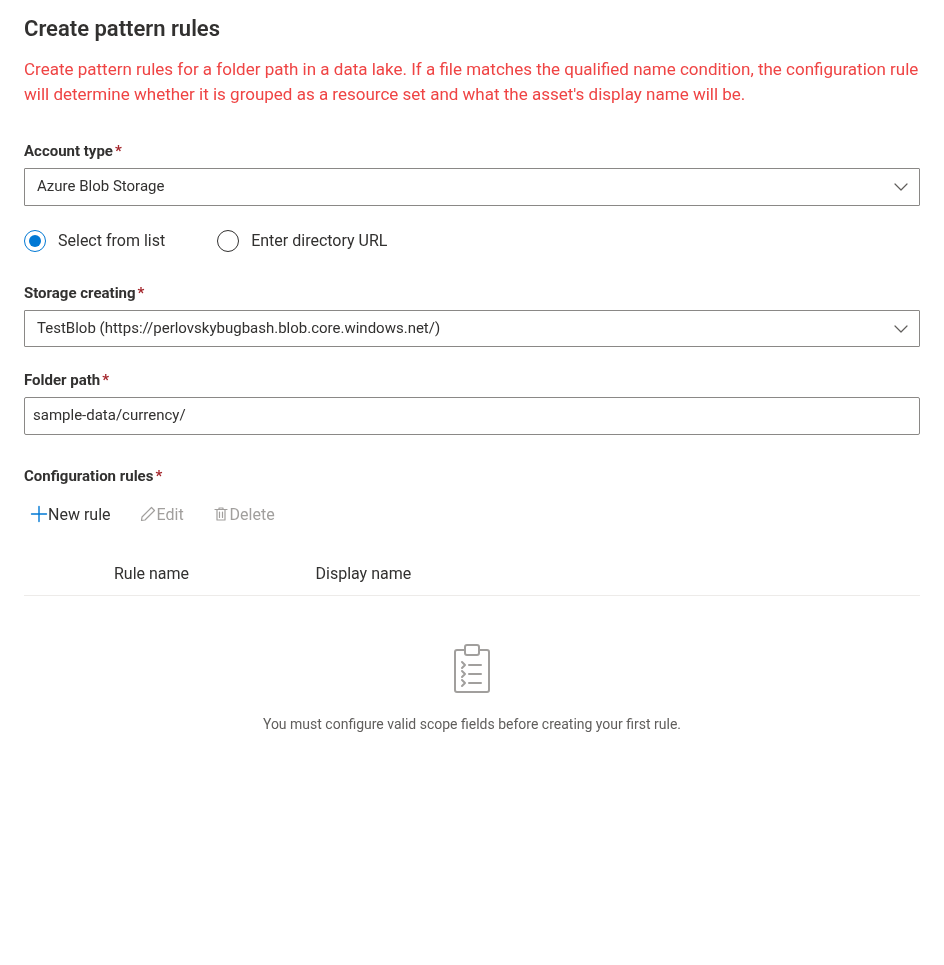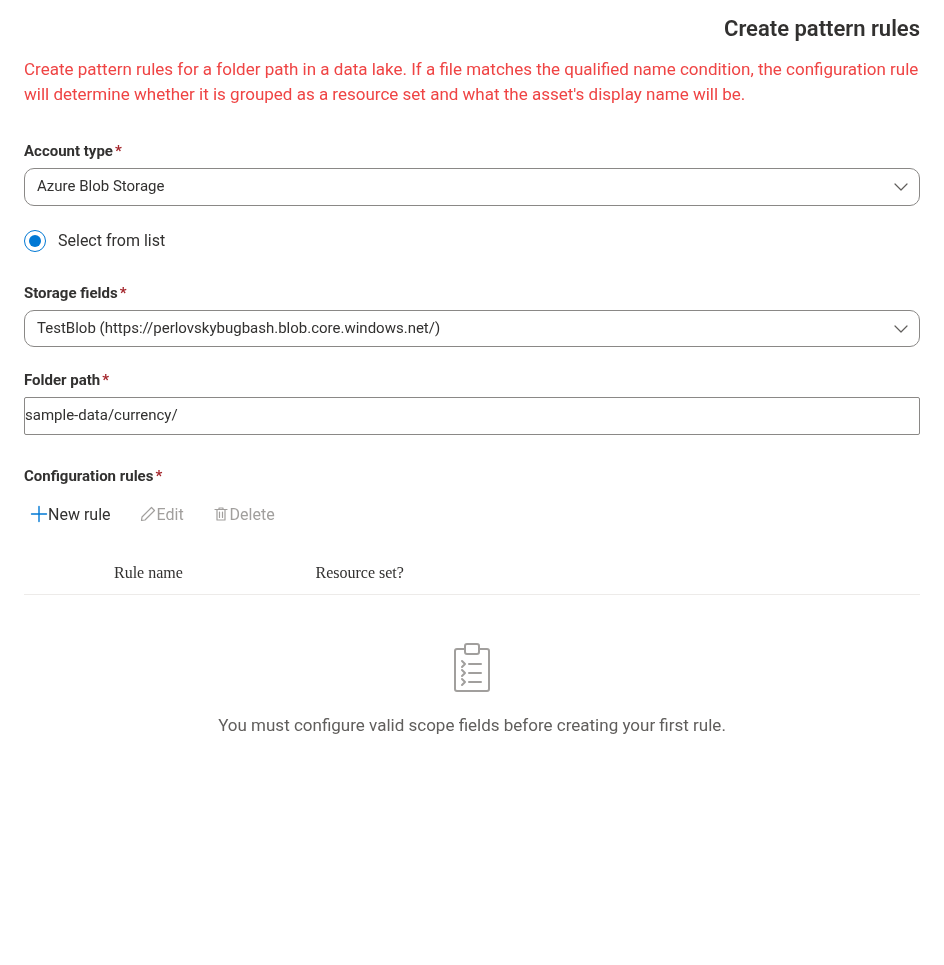--- a/index.html
+++ b/index.html
@@ -9,21 +9,20 @@
       background: #ffffff;
       margin: 0;
       padding: 16px 24px 40px 24px;
       width: 944px;
     }
     h1.page-title {
       font-size: 22px;
       font-weight: 600;
       margin: 0 0 16px 0;
       color: #323130;
-      text-align: right;
     }
     p.page-desc {
       font-size: 17px;
       line-height: 1.45;
       margin: 0 0 36px 0;
       color: #ef4444;
       max-width: 900px;
     }
     .field-label {
       font-size: 15px;
@@ -33,21 +32,21 @@
     }
     .req { color: #a4262c; margin-left: 2px; }
     .select-wrap {
       position: relative;
       width: 100%;
       margin-bottom: 24px;
     }
     .select-wrap .select-box {
       width: 100%;
       border: 1px solid #8a8886;
-      border-radius: 10px;
+      border-radius: 1px;
       background: #ffffff;
       padding: 8px 36px 8px 12px;
       font-size: 15px;
       color: #323130;
       cursor: pointer;
       line-height: 1.3;
       min-height: 34px;
       display: flex;
       align-items: center;
     }
@@ -95,21 +94,21 @@
     }
     .radio-label {
       font-size: 16px;
       color: #323130;
     }
     .text-input {
       width: 100%;
       border: 1px solid #8a8886;
       border-radius: 2px;
       background: #ffffff;
-      padding: 8px 0;
+      padding: 8px 8px;
       font-size: 15px;
       color: #323130;
       line-height: 1.3;
       margin-bottom: 28px;
       font-family: inherit;
     }
     .section-gap { margin-top: 4px; }
     .toolbar {
       display: flex;
       gap: 24px;
@@ -131,32 +130,32 @@
     .tool-btn.disabled .icon-svg { stroke: #a19f9d; fill: #a19f9d; }
     .tool-btn .plus-svg { stroke: #0078d4; }
     .table-header {
       display: grid;
       grid-template-columns: 90px 1fr 1fr 1fr 1fr;
       padding: 8px 0 12px 0;
       border-bottom: 1px solid #edebe9;
       font-size: 16px;
       color: #323130;
     }
-    .th { font-weight: 400; font-family: Liberation Serif, serif; }
+    .th { font-weight: 400; }
     .empty-state {
       text-align: center;
       margin-top: 48px;
     }
     .empty-icon {
       display: flex;
       justify-content: center;
       margin-bottom: 20px;
     }
     .empty-text {
-      font-size: 17px;
+      font-size: 14px;
       color: #605e5c;
     }
     svg { display: block; }
   </style>
 </head>
 <body>
 
 
 
 <h1 class="page-title">Create pattern rules</h1>
@@ -177,25 +176,29 @@
       </svg>
   </span>
 </div>
 
 
 <div class="radio-row">
   <label class="radio-item">
     <span class="radio-outer selected"></span>
     <span class="radio-label">Select from list</span>
   </label>
+  <label class="radio-item">
+    <span class="radio-outer"></span>
+    <span class="radio-label">Enter directory URL</span>
+  </label>
 </div>
 
 
 <div class="field-label">
-  <span>Storage fields</span><span class="req">*</span>
+  <span>Storage creating</span><span class="req">*</span>
 </div>
 <div class="select-wrap">
   <div class="select-box">
       <span>TestBlob (https://perlovskybugbash.blob.core.windows.net/)</span>
     </div>
   <span class="chevron-down">
     <svg width="14" height="14" viewBox="0 0 14 14">
         <path d="M1 4 L7 10 L13 4" stroke="#605e5c" stroke-width="1.2" fill="none" stroke-linecap="round" stroke-linejoin="round"></path>
       </svg>
   </span>
@@ -236,21 +239,21 @@
       </svg>
     </span>
     <span>Delete</span>
   </button>
 </div>
 
 
 <div class="table-header">
   <div></div>
   <div class="th">Rule name</div>
-  <div class="th">Resource set?</div>
+  <div class="th">Display name</div>
 </div>
 
 
 <div class="empty-state">
   <div class="empty-icon">
     <svg width="42" height="52" viewBox="0 0 42 52">
       <rect x="4" y="6" width="34" height="42" rx="2" fill="none" stroke="#a19f9d" stroke-width="2"></rect>
       <rect x="14" y="1" width="14" height="10" rx="2" fill="#ffffff" stroke="#a19f9d" stroke-width="2"></rect>
       <path d="M11 20 L14 23 L11 26" fill="none" stroke="#a19f9d" stroke-width="2" stroke-linecap="round" stroke-linejoin="round" transform="translate(0,-2)"></path>
       <line x1="18" y1="21" x2="30" y2="21" stroke="#a19f9d" stroke-width="2" stroke-linecap="round"></line>

